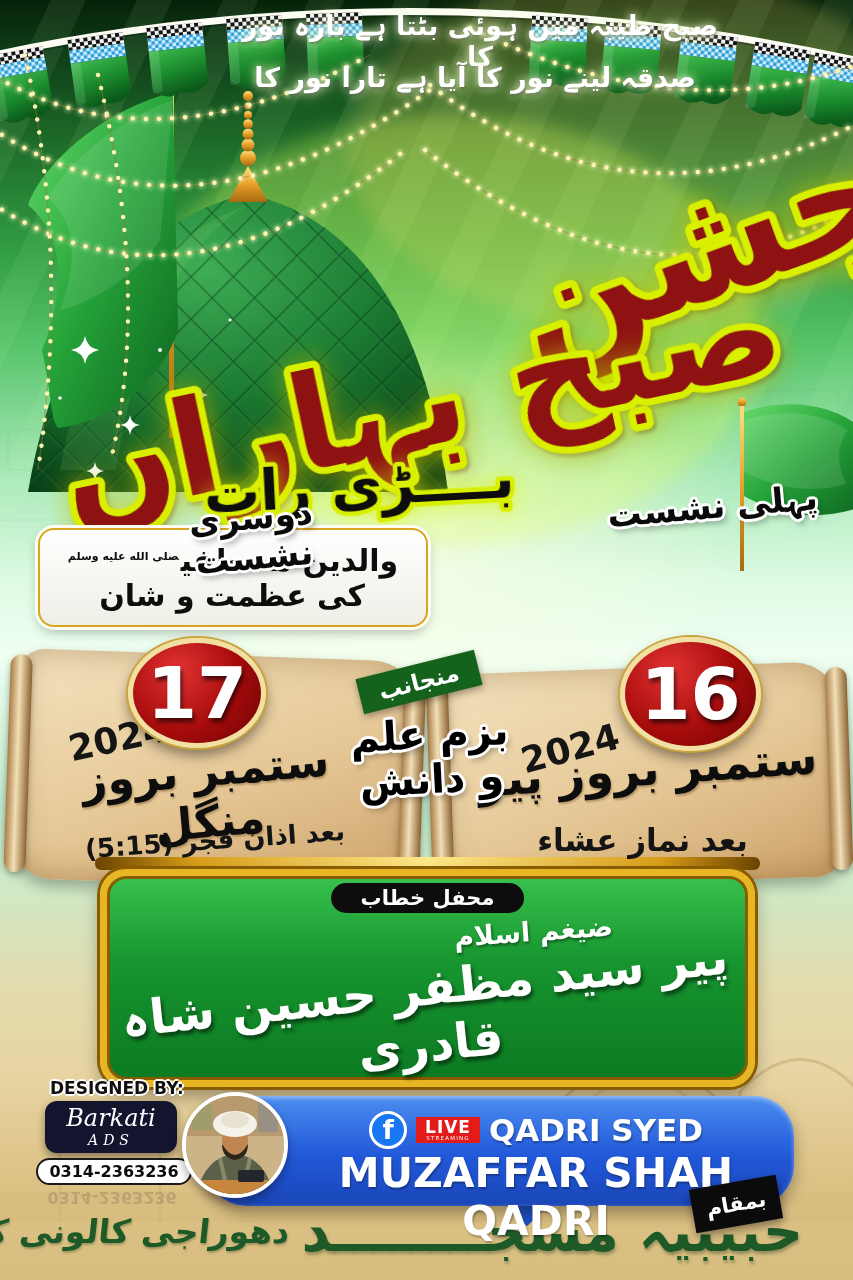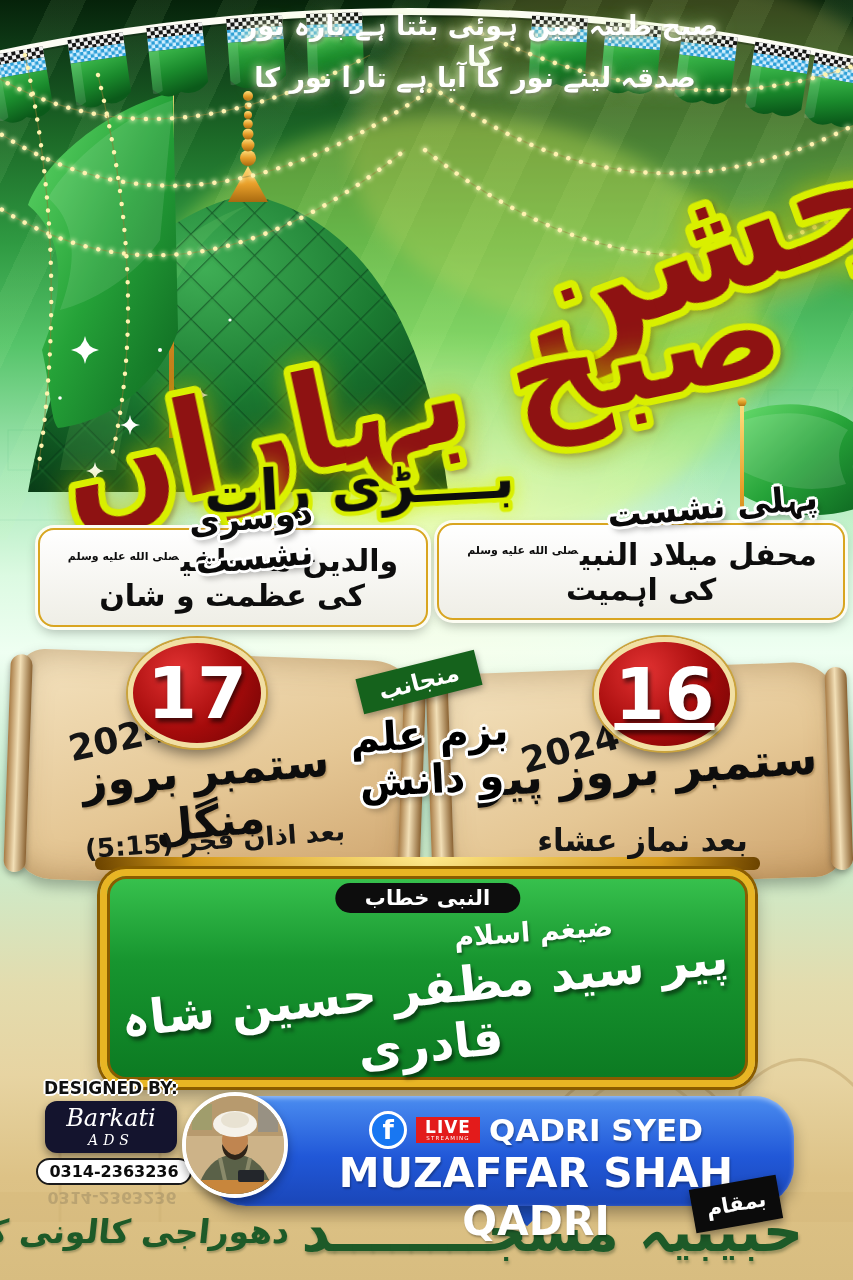--- a/index.html
+++ b/index.html
@@ -64,21 +64,21 @@
       background:linear-gradient(180deg,#38c24e,#17952f 42%,#0c7a22);
       border:7px solid #e8b524;box-shadow:0 0 0 3px #8a5c00,inset 0 0 0 3px #8a5c00,0 9px 18px rgba(0,0,0,.35);
       box-sizing:border-box;}
   .panel-pill{position:absolute;left:50%;transform:translateX(-50%);top:7px;background:#0d0d0d;color:#fff;
       font-size:21px;font-weight:bold;padding:3px 30px;border-radius:20px;direction:rtl;letter-spacing:1px;}
   .panel-hon{position:absolute;right:135px;top:40px;color:#fff;font-size:27px;font-weight:bold;direction:rtl;
       transform:rotate(-4deg);text-shadow:1px 2px 3px rgba(0,0,0,.45);}
   .panel-name{position:absolute;left:0;right:0;top:84px;text-align:center;color:#fff;font-size:48px;font-weight:bold;
       direction:rtl;transform:rotate(-6deg);text-shadow:2px 4px 4px rgba(0,0,0,.5);}
   
-  .db-label{position:absolute;left:44px;top:1078px;z-index:7;font-size:17px;font-weight:800;color:#101010;
+  .db-label{position:absolute;left:50px;top:1078px;z-index:7;font-size:17px;font-weight:800;color:#101010;
       text-shadow:-2px 0 #fff,2px 0 #fff,0 -2px #fff,0 2px #fff,1px 1px #fff,-1px -1px #fff;}
   .db-box{position:absolute;left:45px;top:1101px;width:132px;z-index:7;background:#14142e;border-radius:12px;
       text-align:center;color:#fff;padding:3px 0 5px;box-shadow:0 4px 8px rgba(0,0,0,.4);}
   .db-name{font-family:"DejaVu Serif",serif;font-style:italic;font-size:24px;}
   .db-sub{font-family:"DejaVu Serif",serif;font-style:italic;font-size:14px;letter-spacing:5px;}
   .db-phone{position:absolute;left:36px;top:1158px;width:152px;z-index:7;background:#fff;border:2px solid #1a1a1a;
       border-radius:15px;text-align:center;font-size:16px;font-weight:800;color:#0d0d0d;padding:2px 0;}
   .db-reflect{position:absolute;left:36px;top:1188px;width:152px;z-index:2;text-align:center;font-size:16px;
       font-weight:800;color:#333;opacity:.18;transform:scaleY(-1);}
   
@@ -261,52 +261,49 @@
   <div class="couplet c1">صبح طیبہ میں ہوئی بٹتا ہے بارہ نور کا</div>
   <div class="couplet c2">صدقہ لینے نور کا آیا ہے تارا نور کا</div>
 
   <svg class="title-svg" width="853" height="440" viewBox="0 0 853 440">
     <text class="otl" x="720" y="205" font-size="150" text-anchor="middle" fill="#8e1212" stroke="#d9ef00" stroke-width="15" transform="rotate(-20 720 205)" style="filter:drop-shadow(0 0 14px rgba(222,244,0,.55)) drop-shadow(2px 3px 2px rgba(60,0,0,.4));">جشن</text>
     <text class="otl" x="430" y="355" font-size="132" text-anchor="middle" fill="#8e1212" stroke="#d9ef00" stroke-width="14" transform="rotate(-12 430 355)" style="filter:drop-shadow(0 0 14px rgba(222,244,0,.55)) drop-shadow(2px 3px 2px rgba(60,0,0,.4));">صبح بہاراں</text>
     <text class="otl" x="360" y="415" font-size="56" text-anchor="middle" fill="#0d0d0d" stroke="#d9ef00" stroke-width="9" transform="rotate(-3 360 415)" style="filter:drop-shadow(0 0 10px rgba(222,244,0,.6));">بــــڑی رات</text>
   </svg>
 
   <div class="sess-head" style="left:600px;top:486px;width:225px;transform:rotate(-5deg);">پہلی نشست</div>
-  <div class="sess-box" style="left:437px;top:523px;width:408px;height:97px;">
-    <div><span>محفل میلاد النبی</span><span class="pbuh">صلى الله عليه وسلم</span> <span>کی اہمیت</span></div>
-  </div>
   <div class="sess-head" style="left:130px;top:497px;width:245px;transform:rotate(-5deg);">دوسری نشست</div>
   <div class="sess-box" style="left:38px;top:528px;width:390px;height:99px;padding-left:8px;">
     <div><span>والدین مصطفی</span><span class="pbuh">صلى الله عليه وسلم</span> <span>کی عظمت و شان</span></div>
   </div>
 
   <div class="scroll" style="left:437px;top:668px;width:405px;height:215px;transform:rotate(-2deg);">
     <div class="curl curl-l"></div>
     <div class="curl curl-r"></div>
   </div>
-  <div class="day-oval" style="left:594px;top:637px;width:131px;height:104px;text-decoration:underline;">16</div>
+  <div class="day-oval" style="left:620px;top:637px;width:131px;height:104px;">16</div>
   <div class="scroll-year" style="left:520px;top:728px;transform:rotate(-15deg);">2024</div>
   <div class="scroll-month" style="left:455px;top:742px;width:385px;transform:rotate(-4deg);">ستمبر بروز پیر</div>
   <div class="scroll-time" style="left:520px;top:822px;width:245px;">بعد نماز عشاء</div>
 
   <div class="scroll" style="left:15px;top:655px;width:400px;height:230px;transform:rotate(2deg);">
     <div class="curl curl-l"></div>
     <div class="curl curl-r"></div>
   </div>
   <div class="day-oval" style="left:128px;top:638px;width:128px;height:100px;">17</div>
   <div class="scroll-year" style="left:68px;top:718px;transform:rotate(-12deg);">2024</div>
   <div class="scroll-month" style="left:40px;top:745px;width:335px;transform:rotate(-5deg);font-size:44px;">ستمبر بروز منگل</div>
   <div class="scroll-time" style="left:70px;top:825px;width:290px;transform:rotate(-4deg);font-size:26px;">بعد اذان فجر (5:15)</div>
 
   <div class="org-ribbon" style="left:358px;top:664px;">منجانب</div>
   <div class="org-name" style="left:348px;top:712px;">بزم علم و دانش</div>
 
   <div class="gold-band"></div>
   <div class="panel">
-    <div class="panel-pill">النبی خطاب</div>
+    <div class="panel-pill">محفل خطاب</div>
     <div class="panel-hon">ضیغم اسلام</div>
     <div class="panel-name">پیر سید مظفر حسین شاہ قادری</div>
   </div>
 
   <svg class="arch" width="853" height="230" viewBox="0 0 853 230">
     <g stroke="#a8854a" fill="none" stroke-width="3">
       <path d="M 560,230 V 110 Q 640,30 720,110 V 230"></path>
       <path d="M 580,230 V 118 Q 640,52 700,118 V 230" opacity="0.7"></path>
       <path d="M 740,230 V 100 Q 800,35 860,100 V 230"></path>
       <path d="M 60,230 V 140 Q 110,90 160,140 V 230" opacity="0.6"></path>

